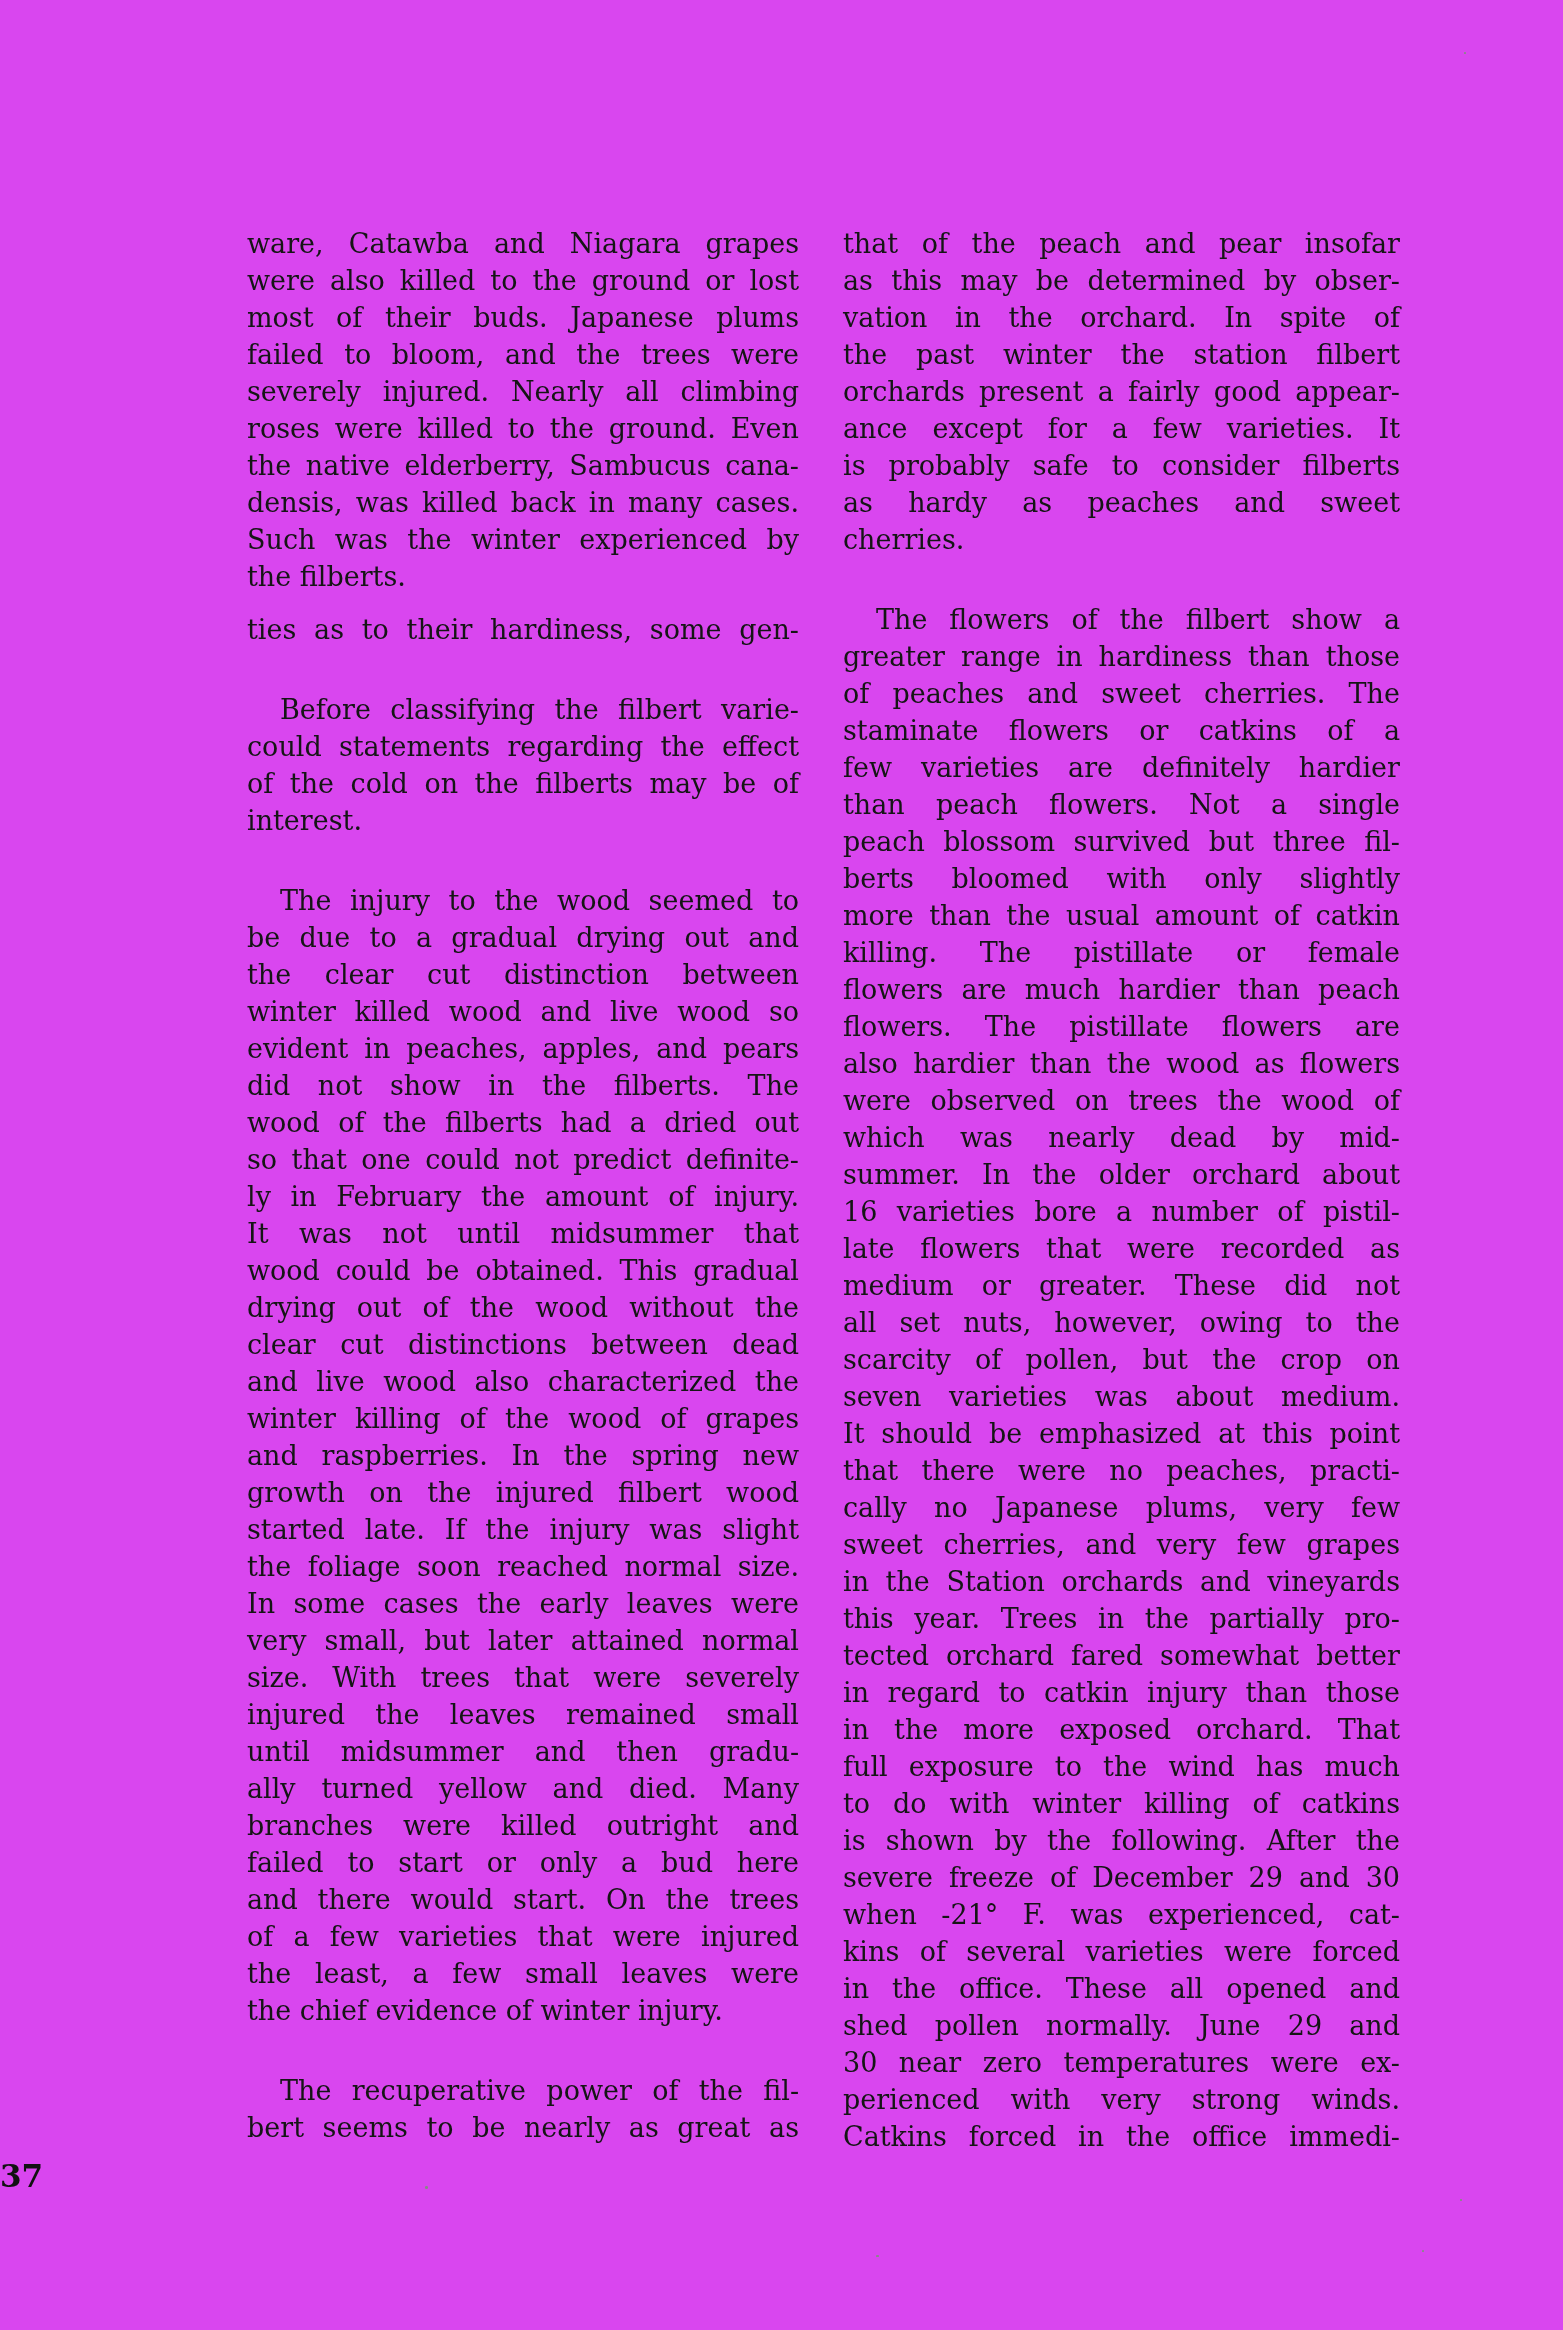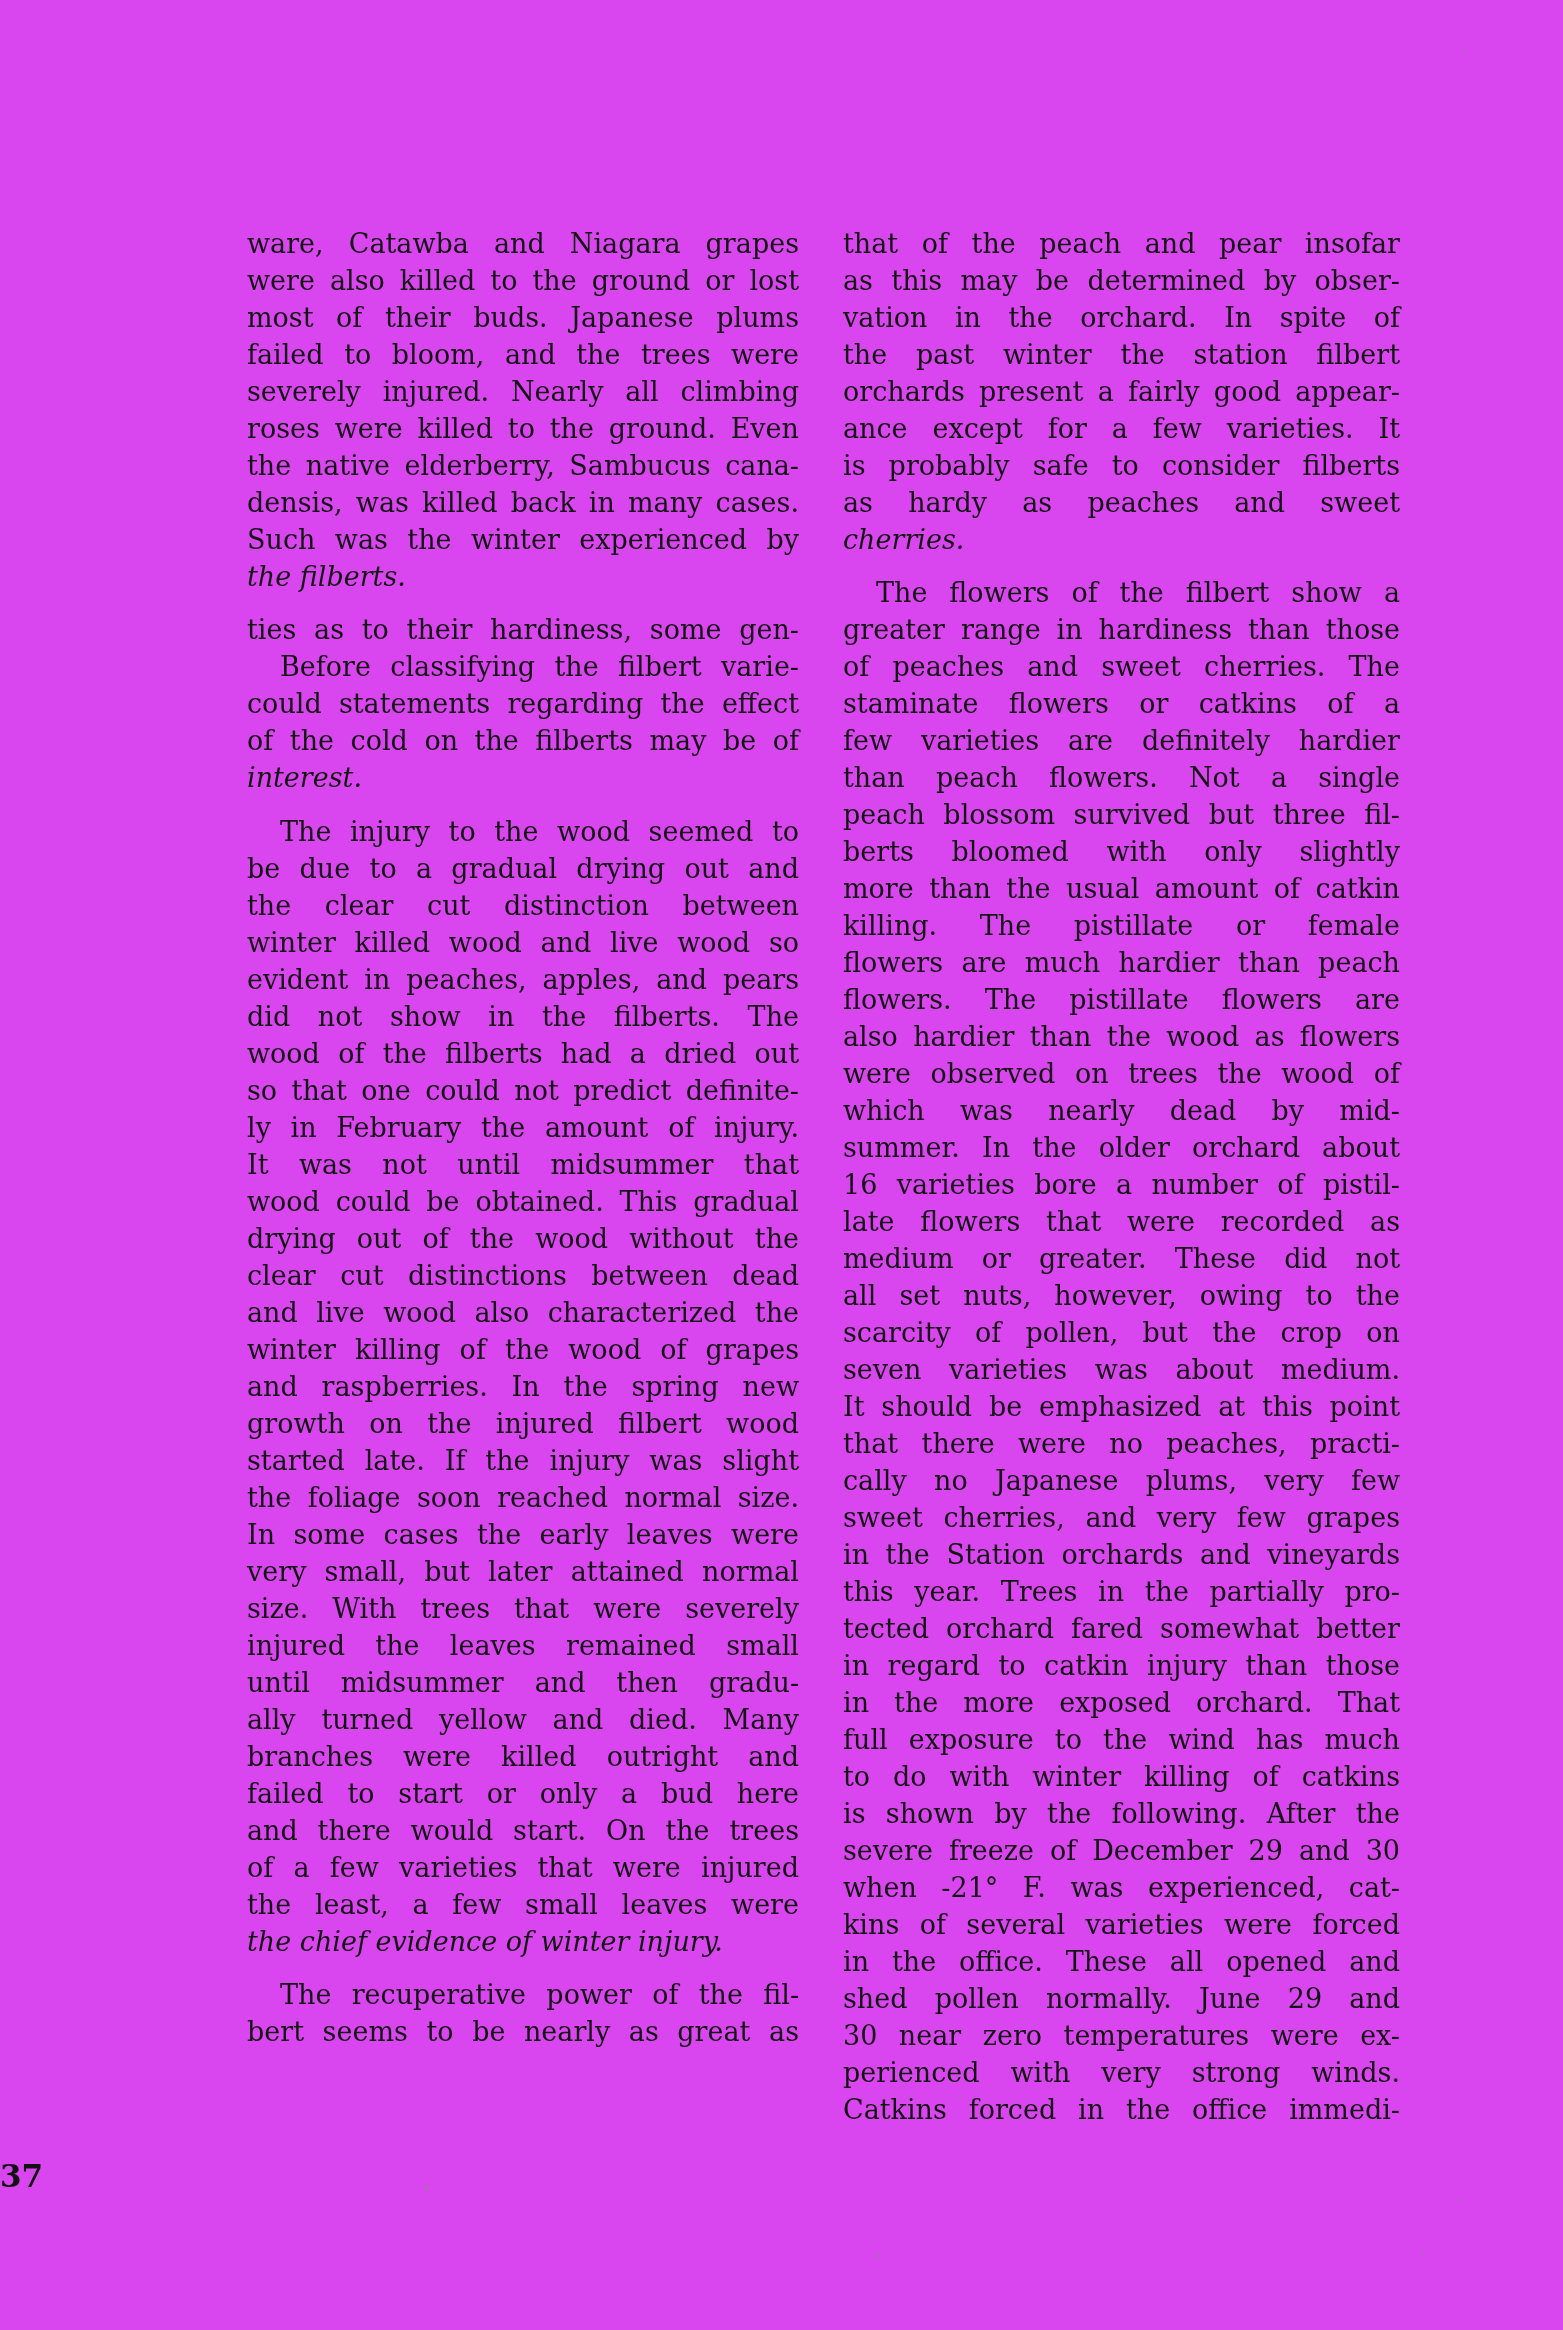--- a/index.html
+++ b/index.html
@@ -21,22 +21,22 @@
     .line {
       display: block;
       height: 37px;
       line-height: 37px;
       font-size: 27px;
       white-space: nowrap;
       text-align: justify;
       text-align-last: justify;
       letter-spacing: 0px;
     }
-    .line.last { text-align-last: left; font-style: italic; }
-    .line.indent { padding-left: 33px; }
+    .line.last { text-align-last: left; }
+    .line.indent { padding-left: 33px; margin-top: 43px; }
     .page-number {
       position: absolute;
       left: 0; width: 1563px;
       top: 2158px;
       text-align: left;
       font-family: "DejaVu Serif", "Liberation Serif", serif;
       font-weight: bold;
       font-size: 31px;
       color: #111;
     }

